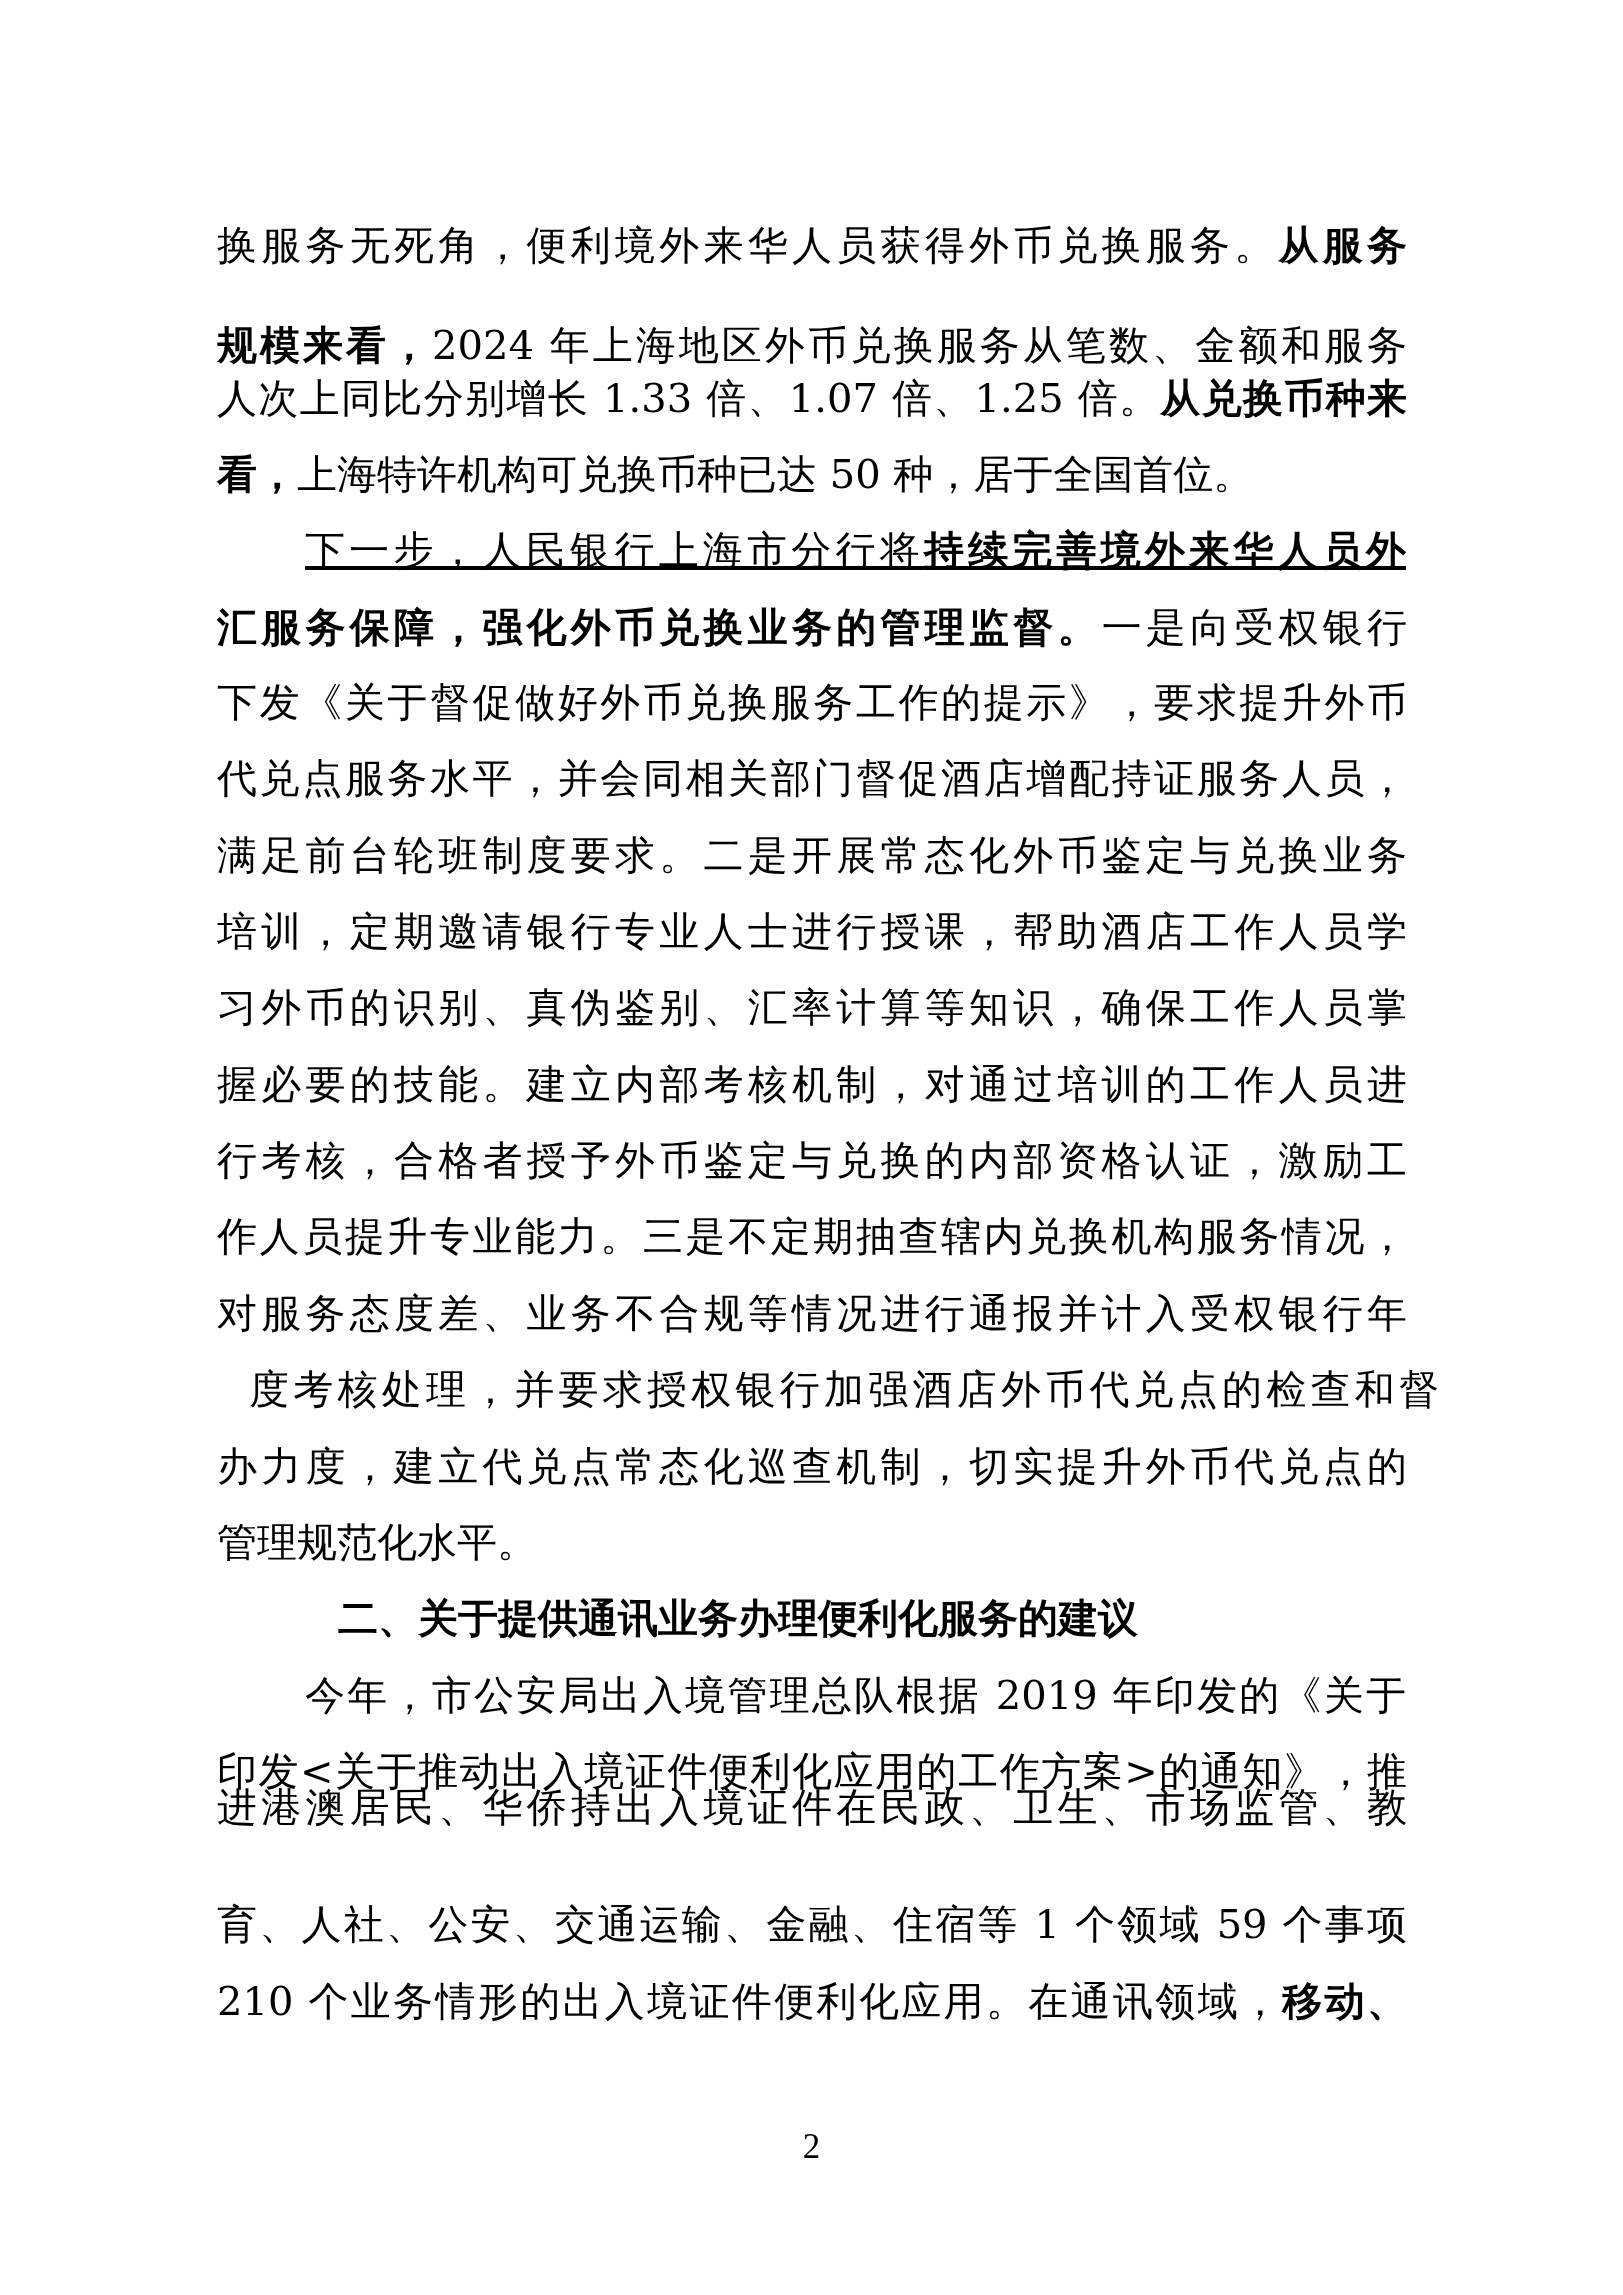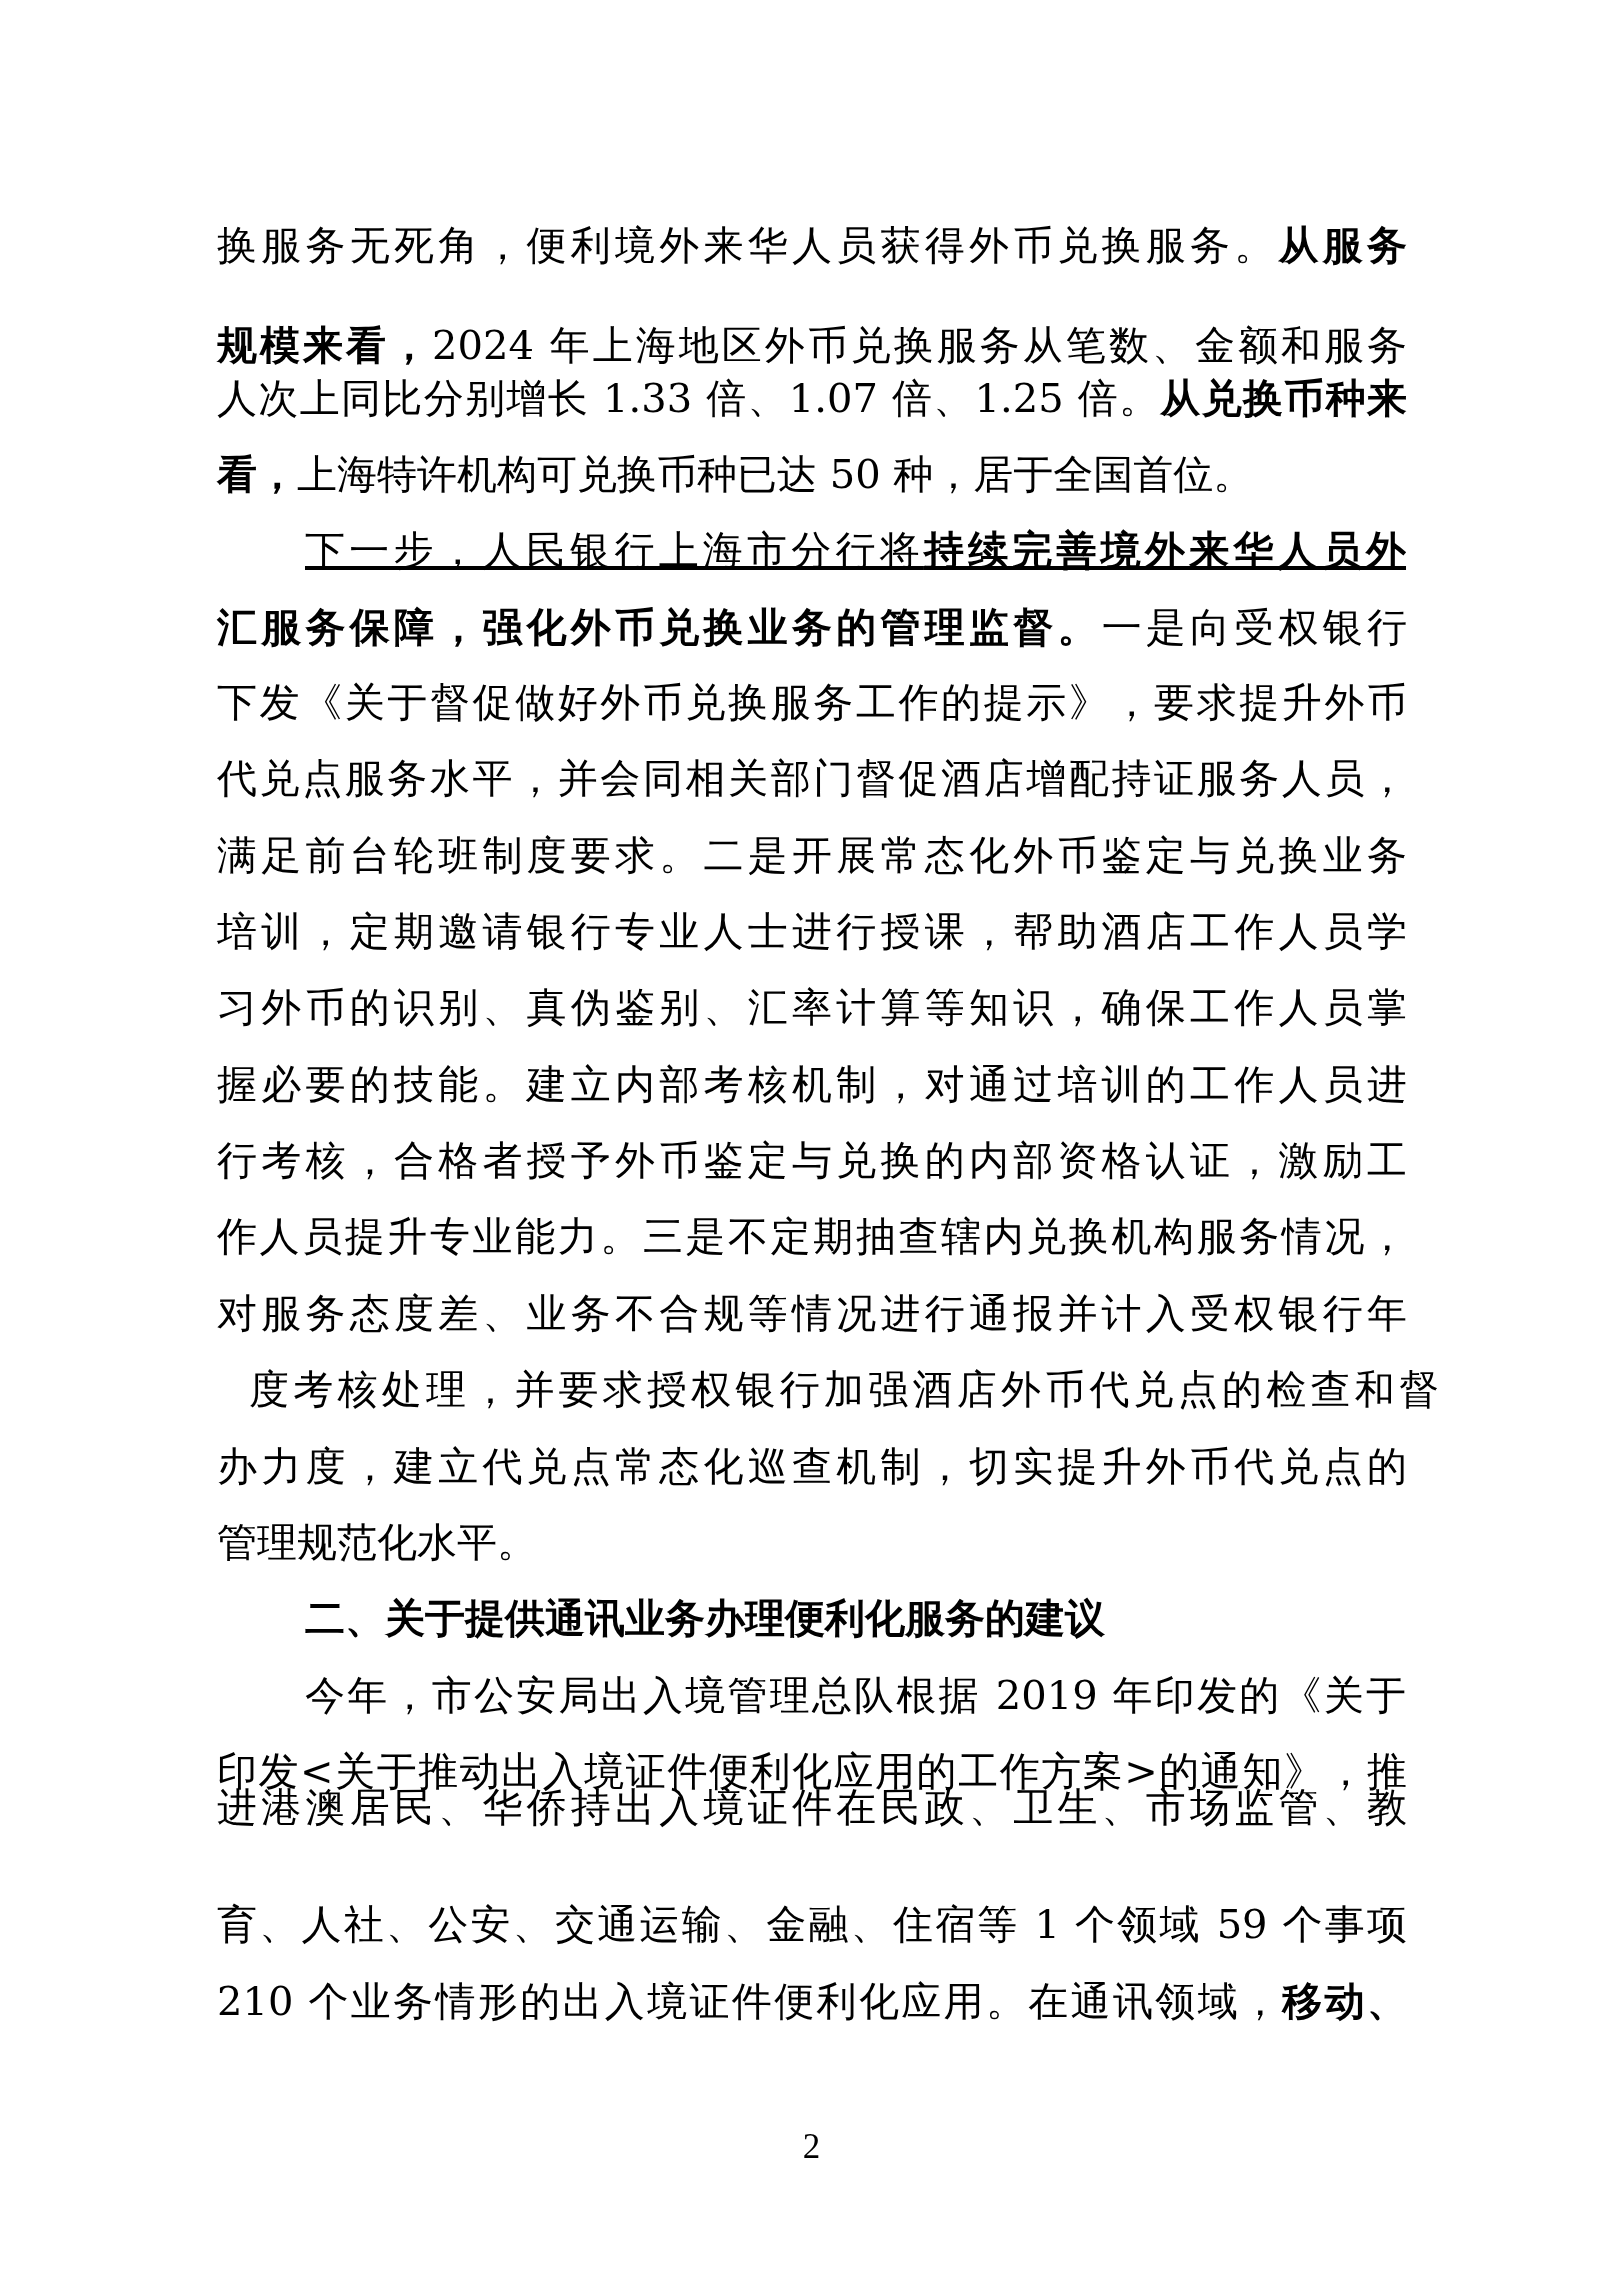--- a/index.html
+++ b/index.html
@@ -5,21 +5,21 @@
   html, body { margin: 0; padding: 0; background: #ffffff; }
   body { width: 1623px; height: 2295px; position: relative; overflow: hidden;
          font-family: "DejaVu Serif", "Liberation Serif", serif; color: #000; }
   .page { position: absolute; left: 0; top: 0; width: 1570px; height: 2295px; background: #fff; }
   .line { position: absolute; left: 217px; width: 1190px; height: 55px;
           font-size: 40px; line-height: 55px; white-space: nowrap; overflow: visible;
           text-align: justify; text-align-last: justify; letter-spacing: 0px; }
   .line.last { text-align-last: left; }
   .line.indent { left: 305px; width: 1101px; }
   .b { font-weight: bold; }
-  .heading { font-family: "DejaVu Sans", "Liberation Sans", sans-serif; font-weight: bold; text-align-last: left; }
+  .heading { font-family: "DejaVu Sans", "Liberation Sans", sans-serif; font-weight: bold; text-align-last: left; margin-left: 33px; }
   .page-number { position: absolute; top: 2126px; left: 0; width: 1623px; text-align: center;
                  font-size: 35px; line-height: 41px; font-family: "Liberation Serif", serif; }
 </style>
 </head>
 <body>
 
 <div class="page">
   <div id="lines">
       <div class="line" style="top: 217px;"><span>换服务无死角，便利境外来华人员获得外币兑换服务。</span><span class="b">从服务</span></div>
       <div class="line" style="top: 293px; margin-top: 24px;"><span class="b">规模来看，</span><span>2024 年上海地区外币兑换服务从笔数、金额和服务</span></div>

